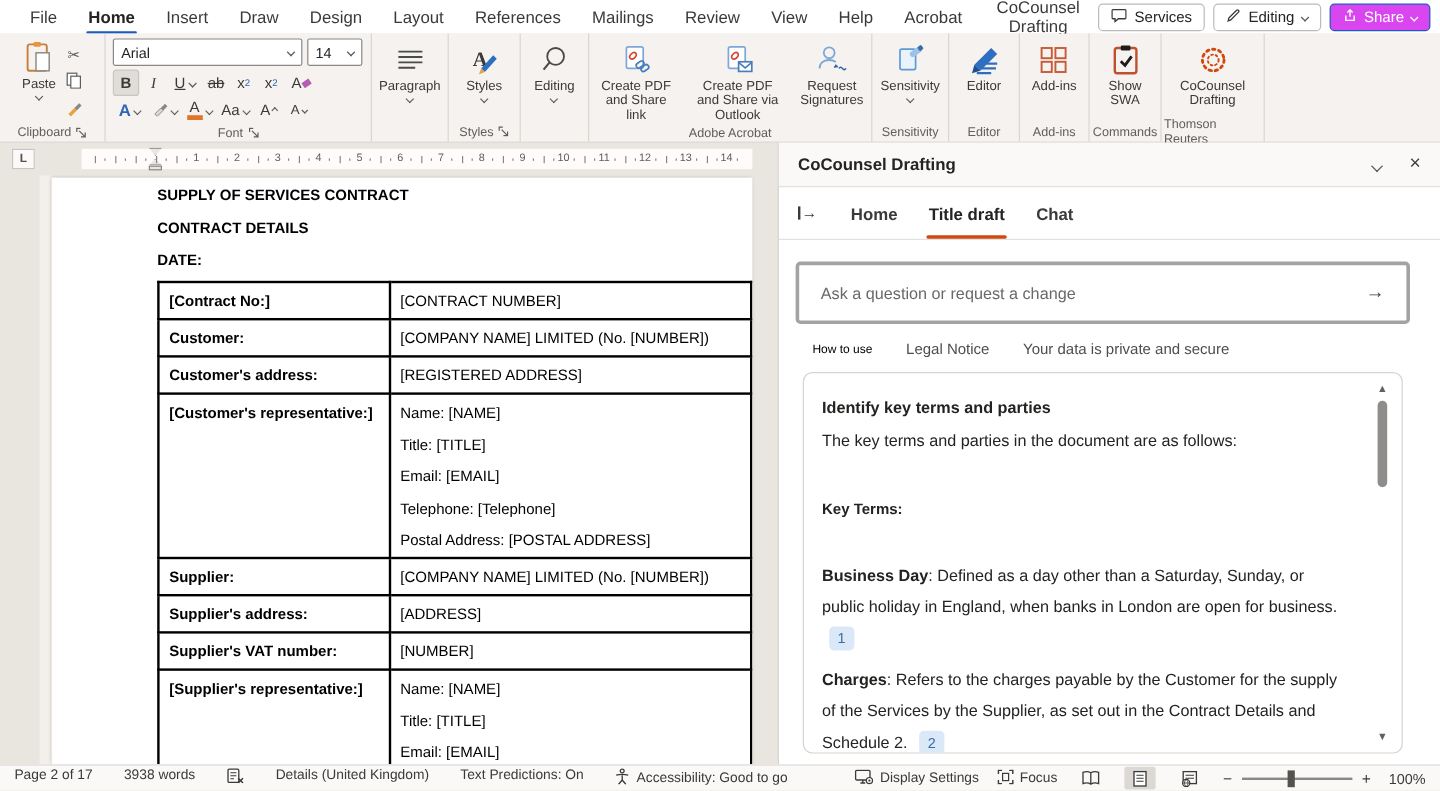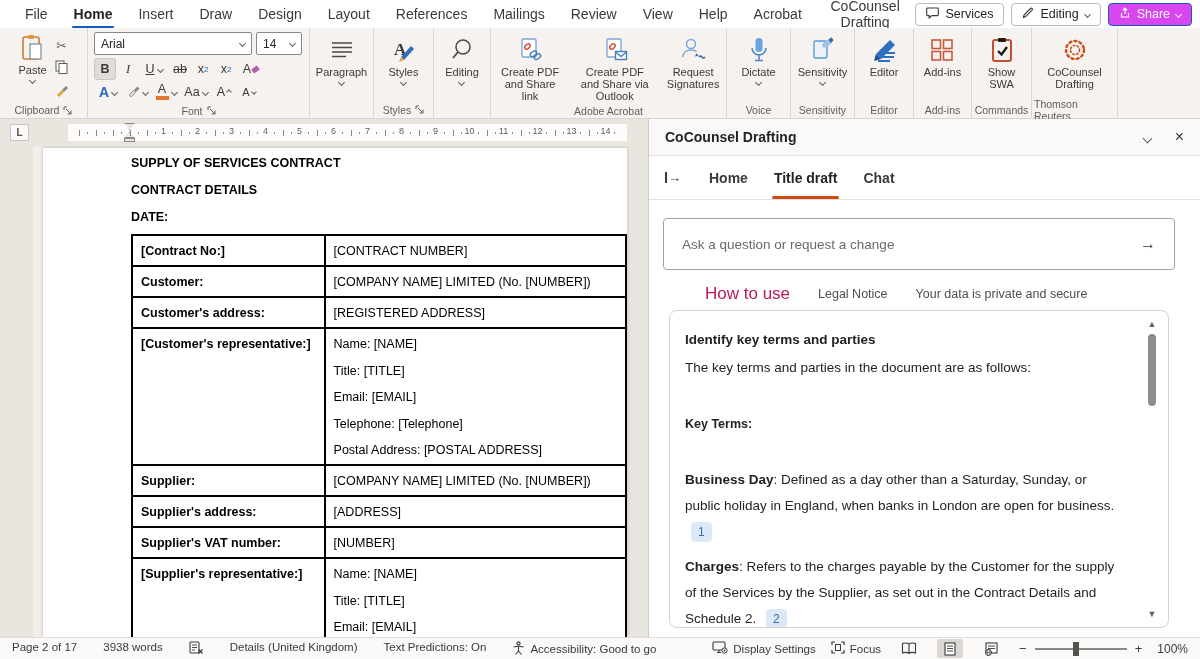--- a/index.html
+++ b/index.html
@@ -65,21 +65,21 @@
   .phead-title { font-size:14px; font-weight:700; color:#252423; flex:1; }
   .phead-icons { display:flex; align-items:center; gap:24px; }
   .closex { font-size:16px; color:#3b3a39; line-height:1; }
   .ptabs { height:44px; display:flex; align-items:center; gap:6px; padding:0 12px; border-bottom:1px solid #e3e1de; }
   .collapse-ic { display:flex; align-items:center; gap:1px; margin-right:8px; padding:0 4px; color:#3b3a39; }
   .collapse-ic .bar { width:2px; height:11px; background:#3b3a39; }
   .collapse-ic .arr { font-size:13px; }
   .ptab { position:relative; height:100%; padding:0 10px; font-size:14px; font-weight:600; color:#3b3a39; }
   .ptab.active { font-weight:700; color:#252423; }
   .ptab.active::after { content:''; position:absolute; left:8px; right:8px; bottom:0; height:3px; background:#d35400; background:#d0490f; border-radius:2px; }
-  .ask-box { margin:18px 25px 0 14px; height:52px; border:1px solid #a3a3a3; border-radius:4px; background:#fff; display:flex; align-items:center; padding:0 18px; }
+  .ask-box { margin:18px 25px 0 14px; height:52px; border:3px solid #a3a3a3; border-radius:4px; background:#fff; display:flex; align-items:center; padding:0 18px; }
   .ask-ph { font-size:13.5px; color:#6b6967; flex:1; }
   .ask-arrow { font-size:16px; color:#3b3a39; }
   .plinks { margin:14px 0 0 28px; display:flex; gap:28px; font-size:12.5px; color:#4f4e4c; }
   .card { position:absolute; left:20px; right:31px; top:191px; bottom:9px; background:#fff; border:1px solid #d6d4d1; border-radius:8px; padding:15px 52px 8px 15px; overflow:hidden; font-size:13.5px; color:#252321; line-height:26px; }
   .rheading { font-weight:700; margin:1px 0 2px; }
   .rintro { margin:0 0 30px; }
   .rsection { font-weight:700; font-size:12.5px; margin:0 0 30px; }
   .term { margin:0 0 9px; }
   .term strong { font-weight:700; }
   .cite { display:inline-block; background:#dbe8f7; color:#3a6ca7; border-radius:4px; padding:0 7px; font-size:12px; line-height:20px; margin-left:6px; }
@@ -333,38 +333,20 @@
             </svg>
           </span>
         <span>Request Signatures</span>
       </button>
     </div>
     <div class="rgroup-label">
         <span>Adobe Acrobat</span>
       </div>
   </div>
 
-  <div class="rgroup" style="width:64px;">
-    <div class="rgroup-content">
-      <button class="bigbtn">
-        <span class="ic">
-            <svg width="20" height="26" viewBox="0 0 20 26">
-              <rect x="6.5" y="1" width="7" height="14" rx="3.5" fill="#6aa4dd"></rect>
-              <path d="M3 11 a7 7 0 0 0 14 0" fill="none" stroke="#4b87c8" stroke-width="1.5"></path>
-              <path d="M10 18 v5 M6 23.5 h8" stroke="#4b87c8" stroke-width="1.5"></path>
-            </svg>
-          </span>
-        <span>Dictate</span>
-        <span class="chev"></span>
-      </button>
-    </div>
-    <div class="rgroup-label">
-        <span>Voice</span>
-      </div>
-  </div>
 
   <div class="rgroup" style="width:64px;">
     <div class="rgroup-content">
       <button class="bigbtn">
         <span class="ic">
             <svg width="26" height="26" viewBox="0 0 26 26">
               <rect x="4" y="4" width="13" height="17" rx="1.5" fill="#eaf2fb" stroke="#5a9bd5" stroke-width="1.4"></rect>
               <rect x="12" y="4" width="11" height="5" rx="2.5" fill="#9ec3e8" transform="rotate(-35 17 7)"></rect>
               <rect x="19" y="1" width="4" height="4" rx="1" fill="#3b6ea5" transform="rotate(-35 21 3)"></rect>
             </svg>
@@ -609,21 +591,21 @@
       </button>
   <button class="ptab">Home</button>
       <button class="ptab active">Title draft</button>
       <button class="ptab">Chat</button>
     </div>
   <div class="ask-box">
     <span class="ask-ph">Ask a question or request a change</span>
     <button class="ask-arrow"><span>→</span></button>
   </div>
   <div class="plinks">
-      <button style="font-size: 17px; color: #be185d; padding: 0px; margin-left: 28px;">How to use</button>
+      <button style="font-size: 10px; color: #000000; padding: 0px;">How to use</button>
       <button style="font-size: 12.5px; color: rgb(79, 78, 76); padding: 0px;">Legal Notice</button>
       <button style="font-size: 12.5px; color: rgb(79, 78, 76); padding: 0px;">Your data is private and secure</button>
     </div>
   <div class="card">
     <div class="rheading">Identify key terms and parties</div>
     <p class="rintro">The key terms and parties in the document are as follows:</p>
     <div class="rsection">Key Terms:</div>
     <div>
         <p class="term"><strong>Business Day</strong><span>: Defined as a day other than a Saturday, Sunday, or public holiday in England, when banks in London are open for business. </span><span class="cite">1</span></p>
         <p class="term"><strong>Charges</strong><span>: Refers to the charges payable by the Customer for the supply of the Services by the Supplier, as set out in the Contract Details and Schedule 2. </span><span class="cite">2</span></p>

